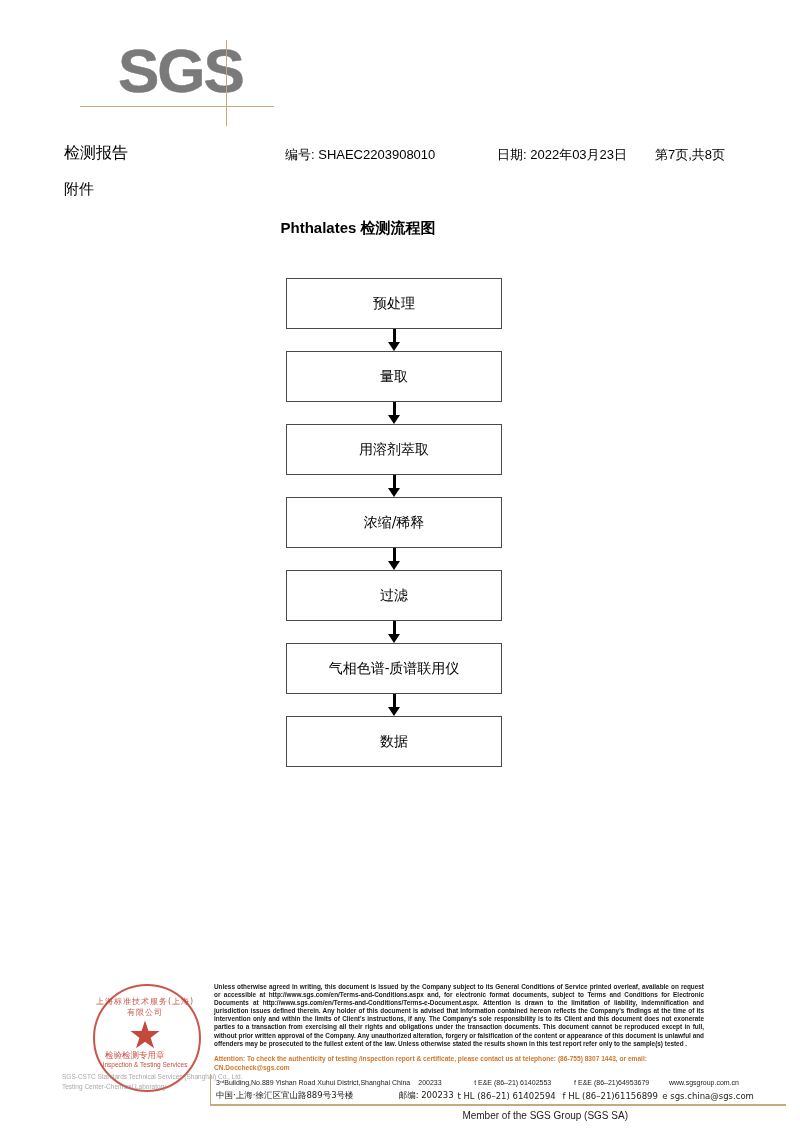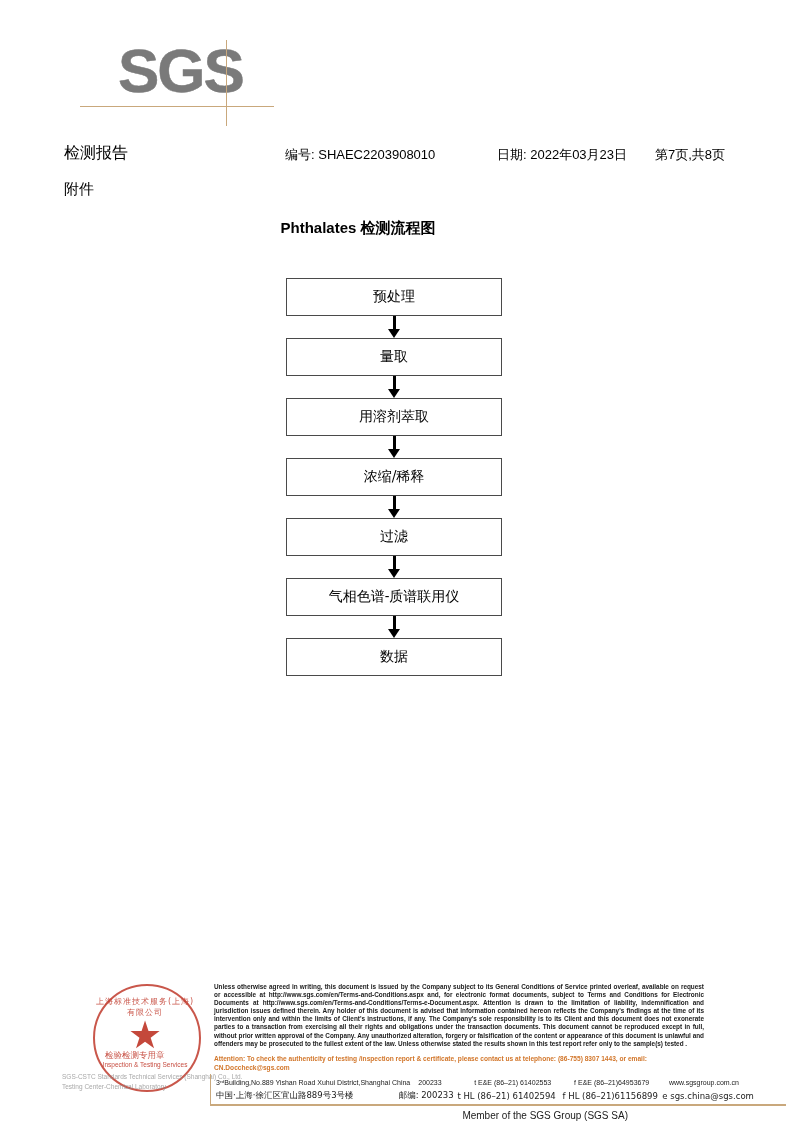--- a/index.html
+++ b/index.html
@@ -117,21 +117,21 @@
     margin-left: 28px;
   }
   #flowchart {
     position: absolute;
     left: 286px;
     top: 278px;
     width: 216px;
   }
   .flow-box {
     width: 216px;
-    height: 38px;
+    height: 51px;
     box-sizing: border-box;
     border: 1px solid #4a4a4a;
     background: #ffffff;
     display: flex;
     align-items: center;
     justify-content: center;
     font-family: "DejaVu Serif", serif;
     font-size: 14px;
     color: #000;
   }

